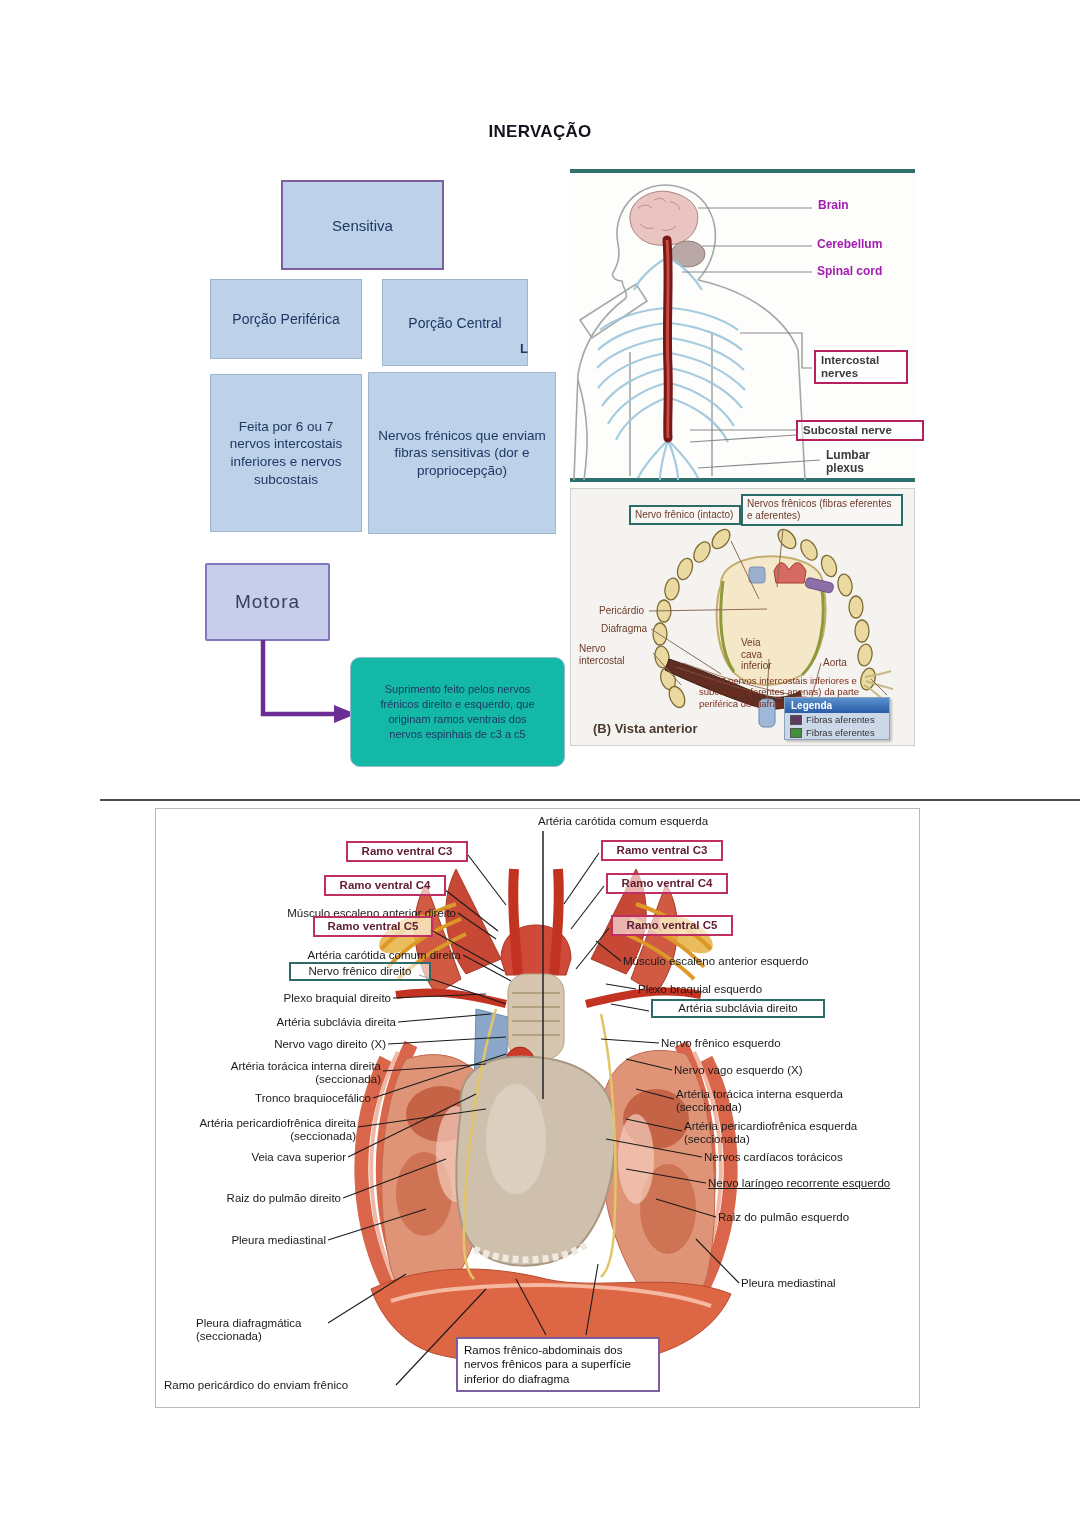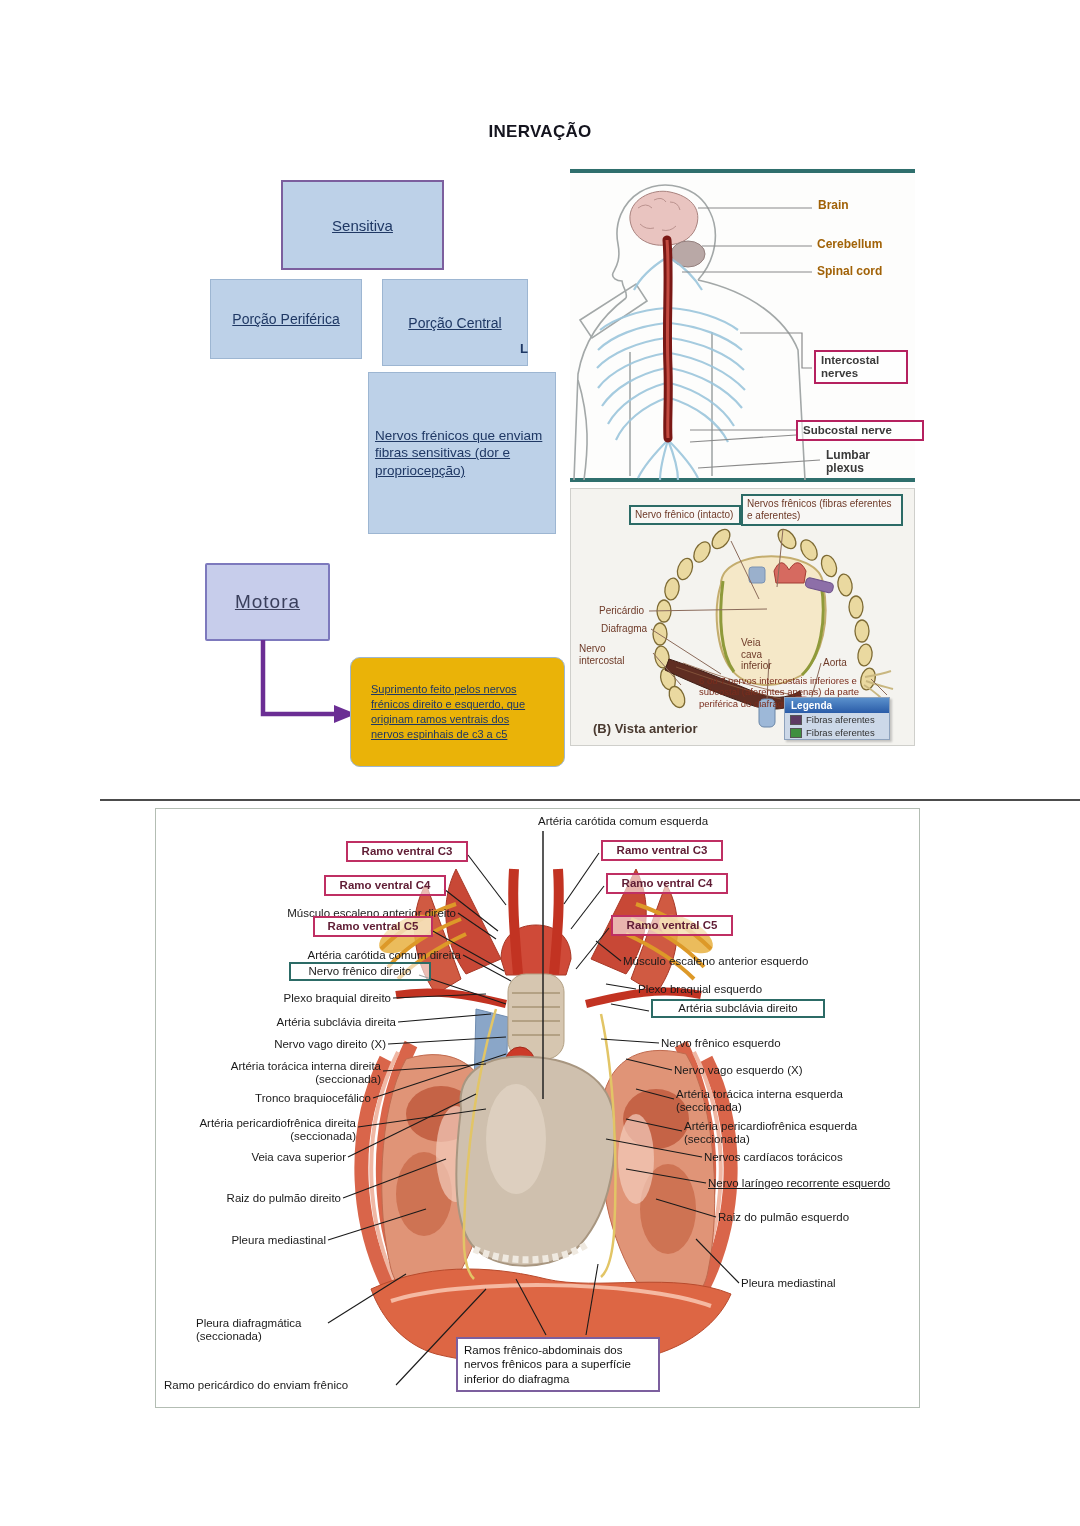--- a/index.html
+++ b/index.html
@@ -1,32 +1,32 @@
 <!DOCTYPE html>
 <html><head>
 <meta charset="utf-8">
 <style>
   html,body{margin:0;padding:0;background:#ffffff;}
   #page{position:relative;width:1080px;height:1526px;background:#fff;font-family:"Liberation Sans",sans-serif;overflow:hidden;}
   .abs{position:absolute;}
   
   #title{left:0;top:122px;width:1080px;text-align:center;font-size:17px;font-weight:bold;color:#14141e;letter-spacing:.3px;}
   
-  .fbox{background:#bdd1e8;border:1px solid #9db6d2;color:#1f3864;display:flex;align-items:center;justify-content:center;text-align:left;box-sizing:border-box;text-decoration:underline;}
+  .fbox{background:#bdd1e8;border:1px solid #9db6d2;color:#1f3864;display:flex;align-items:center;justify-content:center;text-align:center;box-sizing:border-box;}
   #fb-sensitiva{left:281px;top:180px;width:163px;height:90px;border:2px solid #7c5f9e;font-size:15px;}
   #fb-periferica{left:210px;top:279px;width:152px;height:80px;font-size:14px;}
   #fb-central{left:382px;top:279px;width:146px;height:87px;font-size:14px;}
   #stray-l{left:520px;top:341px;font-size:13px;font-weight:bold;color:#1f3864;}
   #fb-feita{left:210px;top:374px;width:152px;height:158px;font-size:13.5px;padding:6px;line-height:1.3;}
   #fb-nfren{left:368px;top:372px;width:188px;height:162px;font-size:13.5px;padding:6px;line-height:1.3;}
   #fb-motora{left:205px;top:563px;width:125px;height:78px;background:#c7cdeb;border:2px solid #7d79bd;border-radius:2px;font-size:19px;letter-spacing:1px;color:#3a3f5c;}
-  #fb-supr{left:350px;top:657px;width:215px;height:110px;background:#eab308;border:1px solid #9db6d2;border-radius:10px;font-size:11px;line-height:1.35;padding:6px 20px;}
+  #fb-supr{left:350px;top:657px;width:215px;height:110px;background:#14b8a6;border:1px solid #9db6d2;border-radius:10px;font-size:11px;line-height:1.35;padding:6px 20px;}
   
   #bodyfig{left:570px;top:168px;width:345px;height:318px;background:#fdfdfc;}
-  .bf-lbl{position:absolute;font-size:12px;font-weight:600;color:#a16207;line-height:1.1;}
+  .bf-lbl{position:absolute;font-size:12px;font-weight:600;color:#a21caf;line-height:1.1;}
   .bf-box{position:absolute;border:2.5px solid #b5215f;padding:2px 5px;font-size:11.5px;font-weight:700;color:#3a3a3a;line-height:1.15;background:rgba(255,255,255,.55);}
   
   #diafig{left:570px;top:488px;width:345px;height:258px;background:#f4f3ef;border:1px solid #cfcfcb;box-sizing:border-box;}
   .df-lbl{position:absolute;font-size:10px;color:#6e3a28;line-height:1.15;}
   .df-teal{position:absolute;border:2px solid #2c6b66;padding:2px 4px;font-size:10px;color:#6e3a28;background:rgba(250,250,248,.6);line-height:1.2;}
   #df-nota{position:absolute;left:128px;top:186px;width:192px;font-size:9.5px;color:#7a2d1d;line-height:1.2;}
   #df-vista{position:absolute;left:22px;top:232px;font-size:13px;font-weight:bold;color:#4a3a30;}
   #df-legend{position:absolute;left:213px;top:208px;width:104px;border:1px solid #8ea2bc;background:#ccd8e8;box-shadow:2px 2px 2px rgba(0,0,0,.2);}
   #df-legend .hdr{background:linear-gradient(#5a90cc,#2a5ca8);color:#fff;font-size:10px;font-weight:bold;padding:2px 6px;}
   #df-legend .row{display:flex;align-items:center;gap:4px;padding:1px 5px;font-size:9.5px;color:#333;}
@@ -46,20 +46,21 @@
 <body>
 
 <div id="page">
 
   <div id="title" class="abs">INERVAÇÃO</div>
 
   <div id="fb-sensitiva" class="abs fbox">Sensitiva</div>
   <div id="fb-periferica" class="abs fbox">Porção Periférica</div>
   <div id="fb-central" class="abs fbox">Porção Central</div>
   <div id="stray-l" class="abs">L</div>
+  <div id="fb-feita" class="abs fbox">Feita por 6 ou 7 nervos intercostais inferiores e nervos subcostais</div>
   <div id="fb-nfren" class="abs fbox">Nervos frénicos que enviam fibras sensitivas (dor e propriocepção)</div>
   <div id="fb-motora" class="abs fbox">Motora</div>
   <svg class="abs" style="left:240px;top:640px;" width="130" height="90">
     <path d="M 23 0 L 23 74 L 96 74" stroke="#6b2e94" stroke-width="4.5" fill="none"></path>
     <polygon points="94,65 116,74 94,83" fill="#6b2e94"></polygon>
   </svg>
   <div id="fb-supr" class="abs fbox">Suprimento feito pelos nervos frénicos direito e esquerdo, que originam ramos ventrais dos nervos espinhais de c3 a c5</div>
 
   <div id="bodyfig" class="abs">
     <svg width="345" height="318" viewBox="0 0 345 318">

